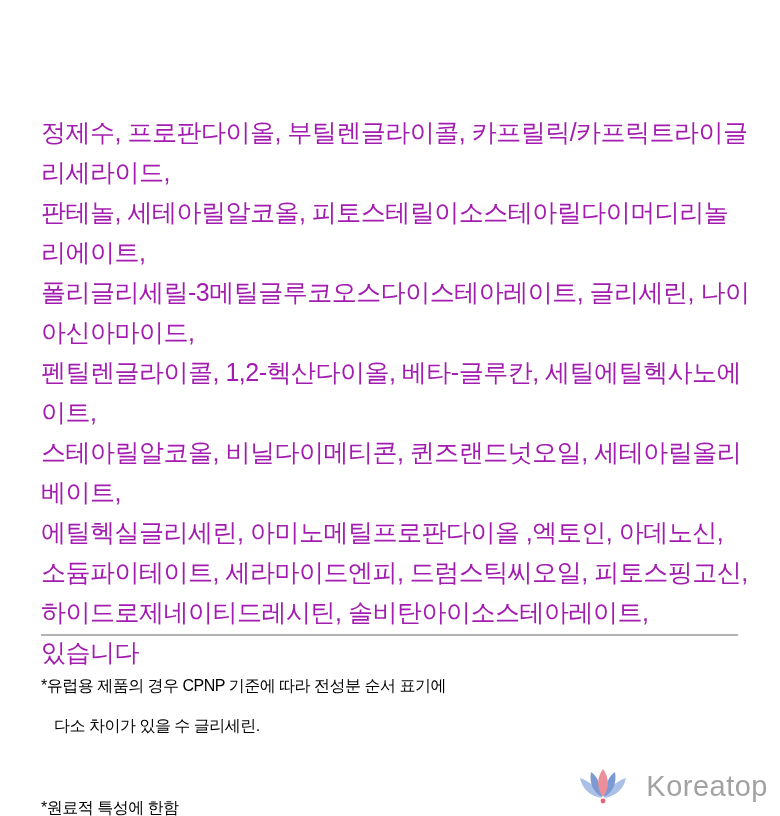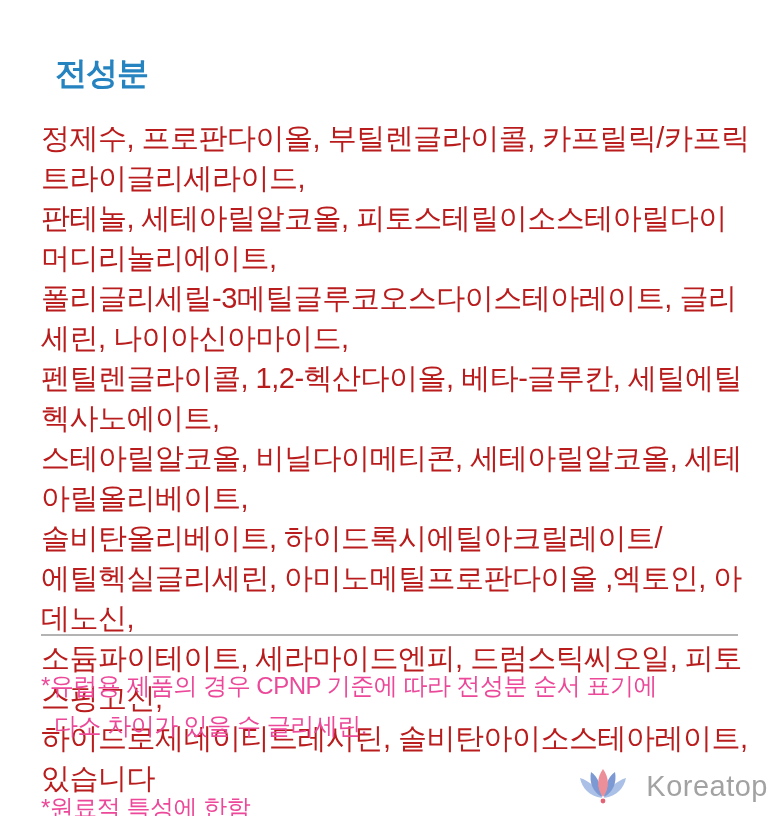--- a/index.html
+++ b/index.html
@@ -18,43 +18,43 @@
     position: absolute;
     left: 55px; top: 52px;
     margin: 0;
     font-size: 32px;
     font-weight: 700;
     letter-spacing: -1px;
     color: #2583c0;
   }
   .ingredients {
     position: absolute;
-    left: 41px; top: 118px;
+    left: 41px; top: 112px;
     width: 710px;
-    font-size: 29px;
+    font-size: 25px;
     line-height: 40px;
     letter-spacing: -0.5px;
-    color: #b91c1c;
+    color: #a21caf;
   }
   .divider {
     position: absolute;
     left: 41px; top: 634px;
     width: 697px;
     height: 0;
     border: none;
     border-top: 2px solid #b3b3b3;
     margin: 0;
   }
   .note {
     position: absolute;
     left: 41px;
-    font-size: 24px;
+    font-size: 16px;
     line-height: 40px;
     letter-spacing: -0.5px;
-    color: #ec4899;
+    color: #000000;
   }
   .note-1 { top: 666px; }
   .note-2 { top: 764px; margin-top: 24px; }
   .note .indented { padding-left: 13px; }
   .logo {
     position: absolute;
     right: 12px; bottom: 10px;
     display: flex;
     align-items: center;
     gap: 19px;
@@ -65,29 +65,27 @@
     color: #9b9b9b;
     letter-spacing: 0.5px;
   }
   .lotus { display: block; }
 </style>
 </head>
 <body>
 
 <div class="page">
 
-  <h1 class="title">전성분</h1>
 
   <div class="ingredients">
     <div class="line">정제수, 프로판다이올, 부틸렌글라이콜, 카프릴릭/카프릭트라이글리세라이드,</div>
     <div class="line">판테놀, 세테아릴알코올, 피토스테릴이소스테아릴다이머디리놀리에이트,</div>
     <div class="line">폴리글리세릴-3메틸글루코오스다이스테아레이트, 글리세린, 나이아신아마이드,</div>
     <div class="line">펜틸렌글라이콜, 1,2-헥산다이올, 베타-글루칸, 세틸에틸헥사노에이트,</div>
-    <div class="line">스테아릴알코올, 비닐다이메티콘, 세테아릴알코올, 세테아릴올리베이트,</div>
-    <div class="line">솔비탄올리베이트, 하이드록시에틸아크릴레이트/</div>
+    <div class="line">스테아릴알코올, 비닐다이메티콘, 퀸즈랜드넛오일, 세테아릴올리베이트,</div>
     <div class="line">에틸헥실글리세린, 아미노메틸프로판다이올 ,엑토인, 아데노신,</div>
     <div class="line">소듐파이테이트, 세라마이드엔피, 드럼스틱씨오일, 피토스핑고신,</div>
     <div class="line">하이드로제네이티드레시틴, 솔비탄아이소스테아레이트,</div>
     <div class="line">있습니다</div>
   </div>
 
   <hr class="divider">
 
   <div class="note note-1">
     <div class="line">*유럽용 제품의 경우 CPNP 기준에 따라 전성분 순서 표기에</div>

